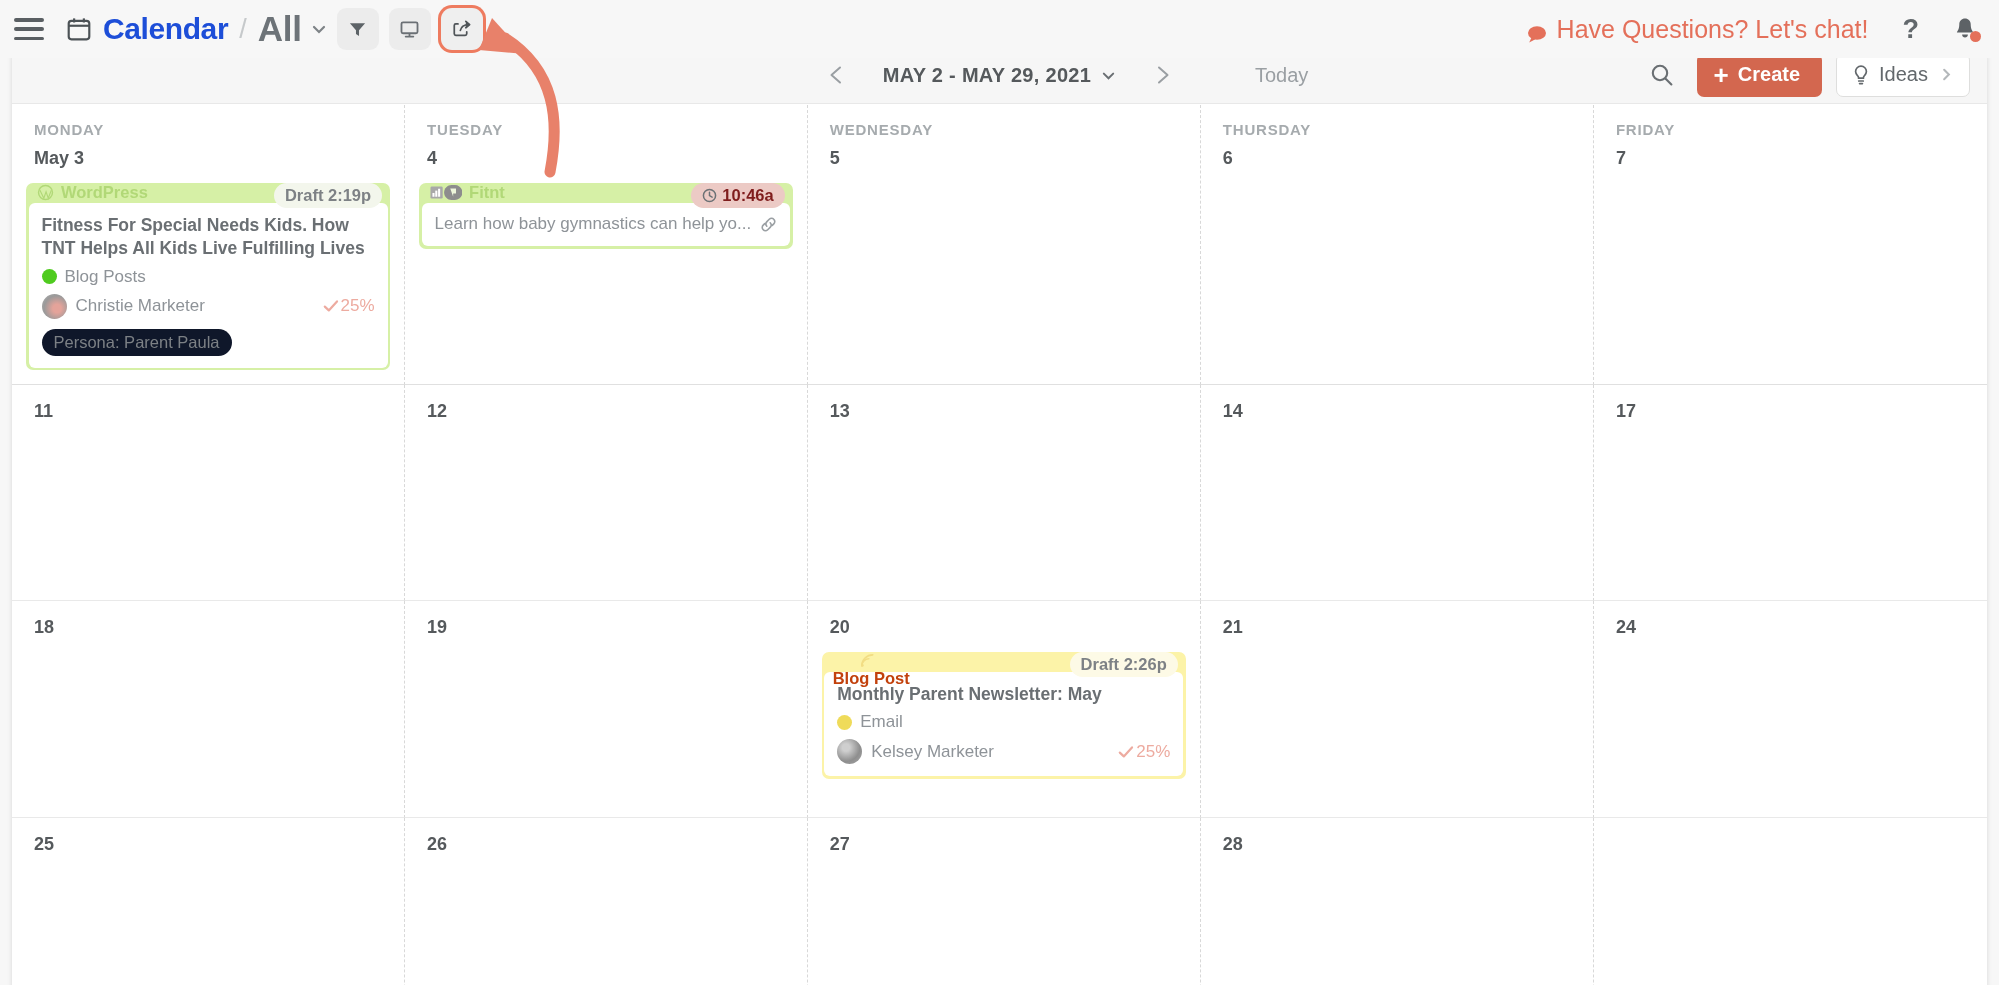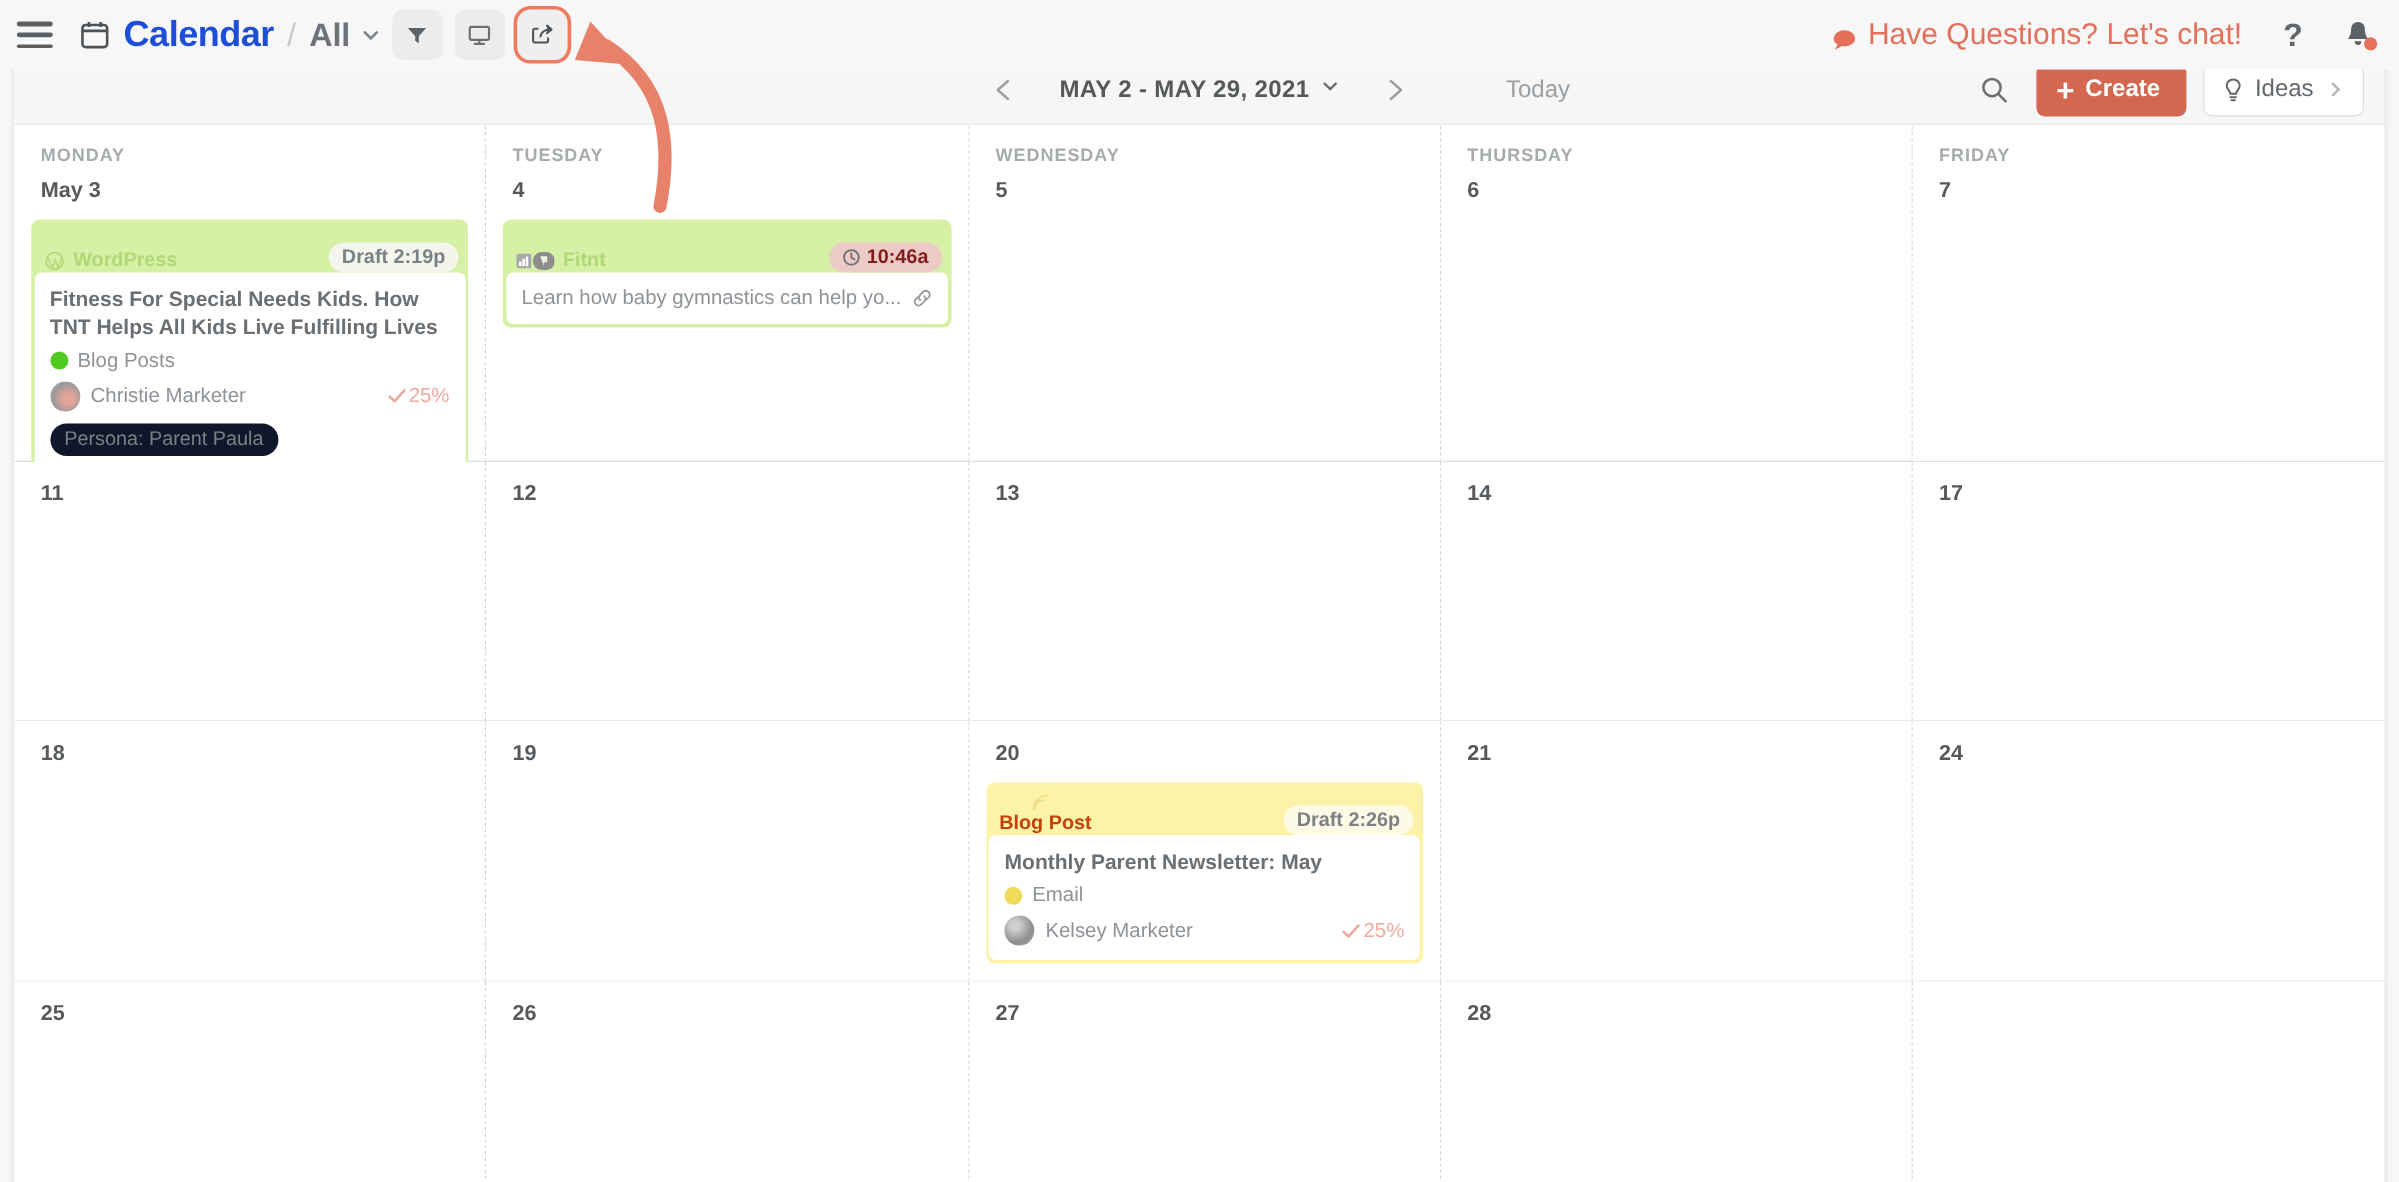--- a/index.html
+++ b/index.html
@@ -24,21 +24,21 @@
   }
   #hamburger i { display: block; height: 3.5px; background: #5a5f63; border-radius: 2px; }
 
   #cal-icon { width: 26px; height: 26px; margin-right: 11px; flex: none; }
   #brand-title {
     font-size: 30px; font-weight: bold; color: #1d4ed8;
     letter-spacing: -0.4px; white-space: nowrap;
   }
   #brand-slash { font-size: 27px; color: #c6c9cb; margin: 0 11px; font-weight: 400; }
   #brand-scope {
-    font-size: 27px; font-weight: bold; color: #6d7378;
+    font-size: 35px; font-weight: bold; color: #6d7378;
     letter-spacing: -0.2px;
   }
   #brand-caret { margin-left: 9px; width: 16px; height: 16px; }
 
   .tool-btn {
     width: 42px; height: 42px; border-radius: 9px;
     background: #ececec;
     display: flex; align-items: center; justify-content: center;
     cursor: pointer; margin-left: 10px; flex: none;
     position: relative;
@@ -85,21 +85,21 @@
     border-bottom: 1px solid #e8e8e8;
     display: flex; align-items: center;
   }
   #date-nav {
     position: absolute; left: 0; right: 0; top: 0; height: 58px;
     display: flex; align-items: center; justify-content: center;
     pointer-events: none;
   }
   .chev { width: 22px; height: 22px; cursor: pointer; pointer-events: auto; }
   #date-range-btn {
-    display: flex; cursor: pointer; pointer-events: auto;
+    display: flex; align-items: center; cursor: pointer; pointer-events: auto;
     margin: 0 35px;
   }
   #date-range-label {
     font-size: 20px; font-weight: bold; color: #55595c;
     letter-spacing: 0.3px; white-space: nowrap;
   }
   #date-range-caret { margin-left: 10px; width: 15px; height: 15px; }
 
   #today-btn {
     position: absolute; left: 1215px; top: 50%; transform: translateY(-50%);
@@ -160,21 +160,21 @@
   .event {
     margin: 14px 14px 0 14px;
     border-radius: 7px;
     overflow: hidden;
     cursor: pointer;
   }
   .event.green  { background: #d6f0a6; }
   .event.yellow { background: #fcf3a8; }
 
   .ev-head {
-    height: 44px; display: flex; align-items: flex-end;
+    height: 20px; display: flex; align-items: flex-start;
     padding: 0 8px 0 11px;
   }
   .ev-src {
     display: flex; align-items: center;
     font-size: 16.5px; font-weight: bold;
     white-space: nowrap; overflow: hidden;
   }
   .event.green  .ev-src { color: #b1d877; }
   .event.yellow .ev-src { color: #c2410c; flex-direction: column; }
   .ev-src .ico { margin-right: 7px; display: flex; align-items: center; }

